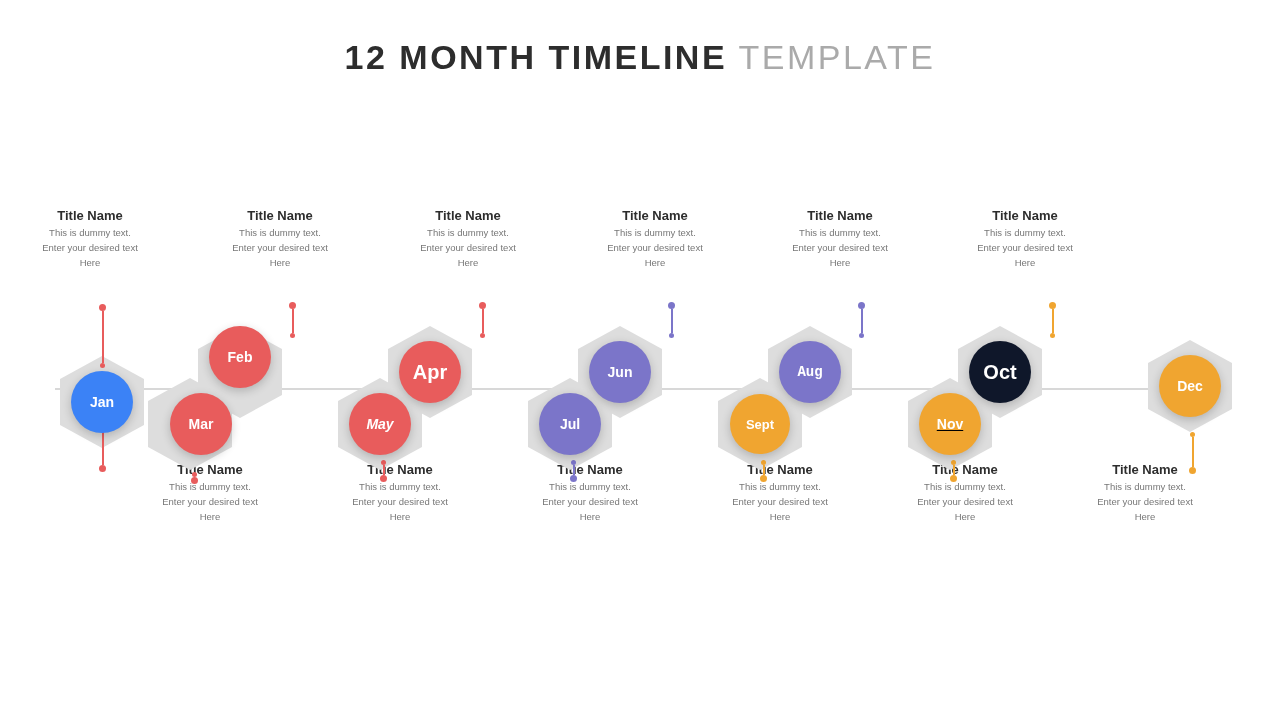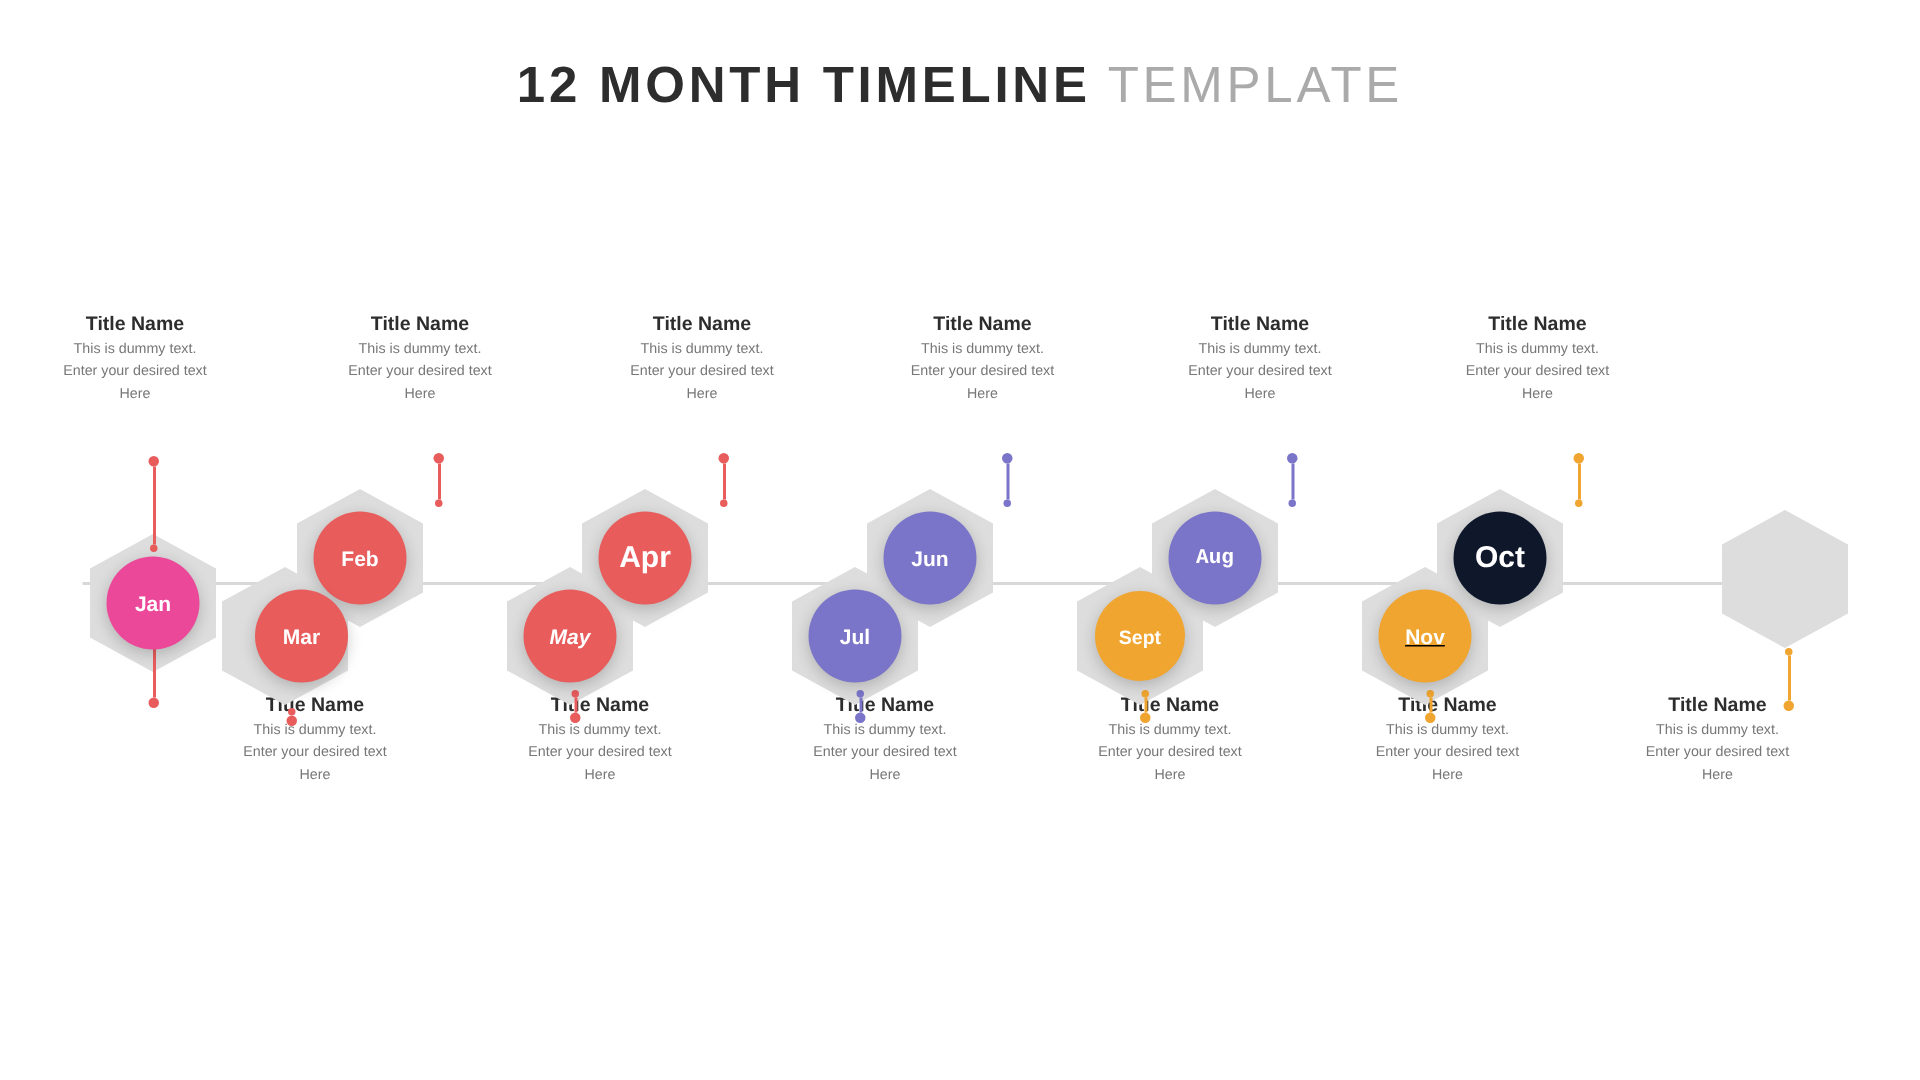--- a/index.html
+++ b/index.html
@@ -199,38 +199,38 @@
     <div class="tb-desc">
       <span>This is dummy text.</span><br>
       <span>Enter your desired text</span><br>
       <span>Here</span>
     </div>
   </div>
 
   <div style="position:absolute; top:356px; left:60px;">
     <div style="position:relative; width:84px; height:92px; display:flex; align-items:center; justify-content:center;">
       <div style="position:absolute; width:84px; height:92px; background:#ddd; clip-path:polygon(50% 0%,100% 25%,100% 75%,50% 100%,0% 75%,0% 25%);"></div>
-      <div class="circle-badge" style="width:62px; height:62px; font-size:14px; background:#ec4899;">Jan</div>
+      <div class="circle-badge" style="width:62px; height:62px; font-size:14px; background:#3b82f6;">Jan</div>
     </div>
   </div>
 
   <div style="position:absolute; left:99px; top:304px; display:flex; flex-direction:column; align-items:center;">
     <div style="width:7px; height:7px; border-radius:50%; background:#e85c5c;"></div>
     <div style="width:2px; height:52px; background:#e85c5c;"></div>
     <div style="width:5px; height:5px; border-radius:50%; background:#e85c5c;"></div>
   </div>
 
   <div style="position:absolute; left:99px; top:422px; display:flex; flex-direction:column; align-items:center;">
     <div style="width:5px; height:5px; border-radius:50%; background:#e85c5c;"></div>
     <div style="width:2px; height:38px; background:#e85c5c;"></div>
     <div style="width:7px; height:7px; border-radius:50%; background:#e85c5c;"></div>
   </div>
 
   <div style="position:absolute; top:326px; left:198px;">
-    <div style="position:relative; width:84px; height:92px; display:flex; align-items:center; justify-content:center;">
+    <div style="position:relative; width:84px; height:92px; display:flex; justify-content:center;">
       <div style="position:absolute; width:84px; height:92px; background:#ddd; clip-path:polygon(50% 0%,100% 25%,100% 75%,50% 100%,0% 75%,0% 25%);"></div>
       <div class="circle-badge" style="width:62px; height:62px; font-size:14px; background:#e85c5c;">Feb</div>
     </div>
   </div>
 
   <div style="position:absolute; top:378px; left:148px;">
     <div style="position:relative; width:84px; height:92px; display:flex; align-items:center; justify-content:flex-end;">
       <div style="position:absolute; width:84px; height:92px; background:#ddd; clip-path:polygon(50% 0%,100% 25%,100% 75%,50% 100%,0% 75%,0% 25%);"></div>
       <div class="circle-badge" style="width:62px; height:62px; font-size:14px; background:#e85c5c;">Mar</div>
     </div>
@@ -352,20 +352,21 @@
 
   <div style="position:absolute; left:950px; top:460px; display:flex; flex-direction:column; align-items:center;">
     <div style="width:5px; height:5px; border-radius:50%; background:#f0a530;"></div>
     <div style="width:2px; height:10px; background:#f0a530;"></div>
     <div style="width:7px; height:7px; border-radius:50%; background:#f0a530;"></div>
   </div>
 
   <div style="position:absolute; top:340px; left:1148px;">
     <div style="position:relative; width:84px; height:92px; display:flex; align-items:center; justify-content:center;">
       <div style="position:absolute; width:84px; height:92px; background:#ddd; clip-path:polygon(50% 0%,100% 25%,100% 75%,50% 100%,0% 75%,0% 25%);"></div>
+      <div class="circle-badge" style="width:62px; height:62px; font-size:14px; background:#f0a530;">Dec</div>
     </div>
   </div>
 
   <div style="position:absolute; left:1189px; top:432px; display:flex; flex-direction:column; align-items:center;">
     <div style="width:5px; height:5px; border-radius:50%; background:#f0a530;"></div>
     <div style="width:2px; height:30px; background:#f0a530;"></div>
     <div style="width:7px; height:7px; border-radius:50%; background:#f0a530;"></div>
   </div>
 
 </div>

